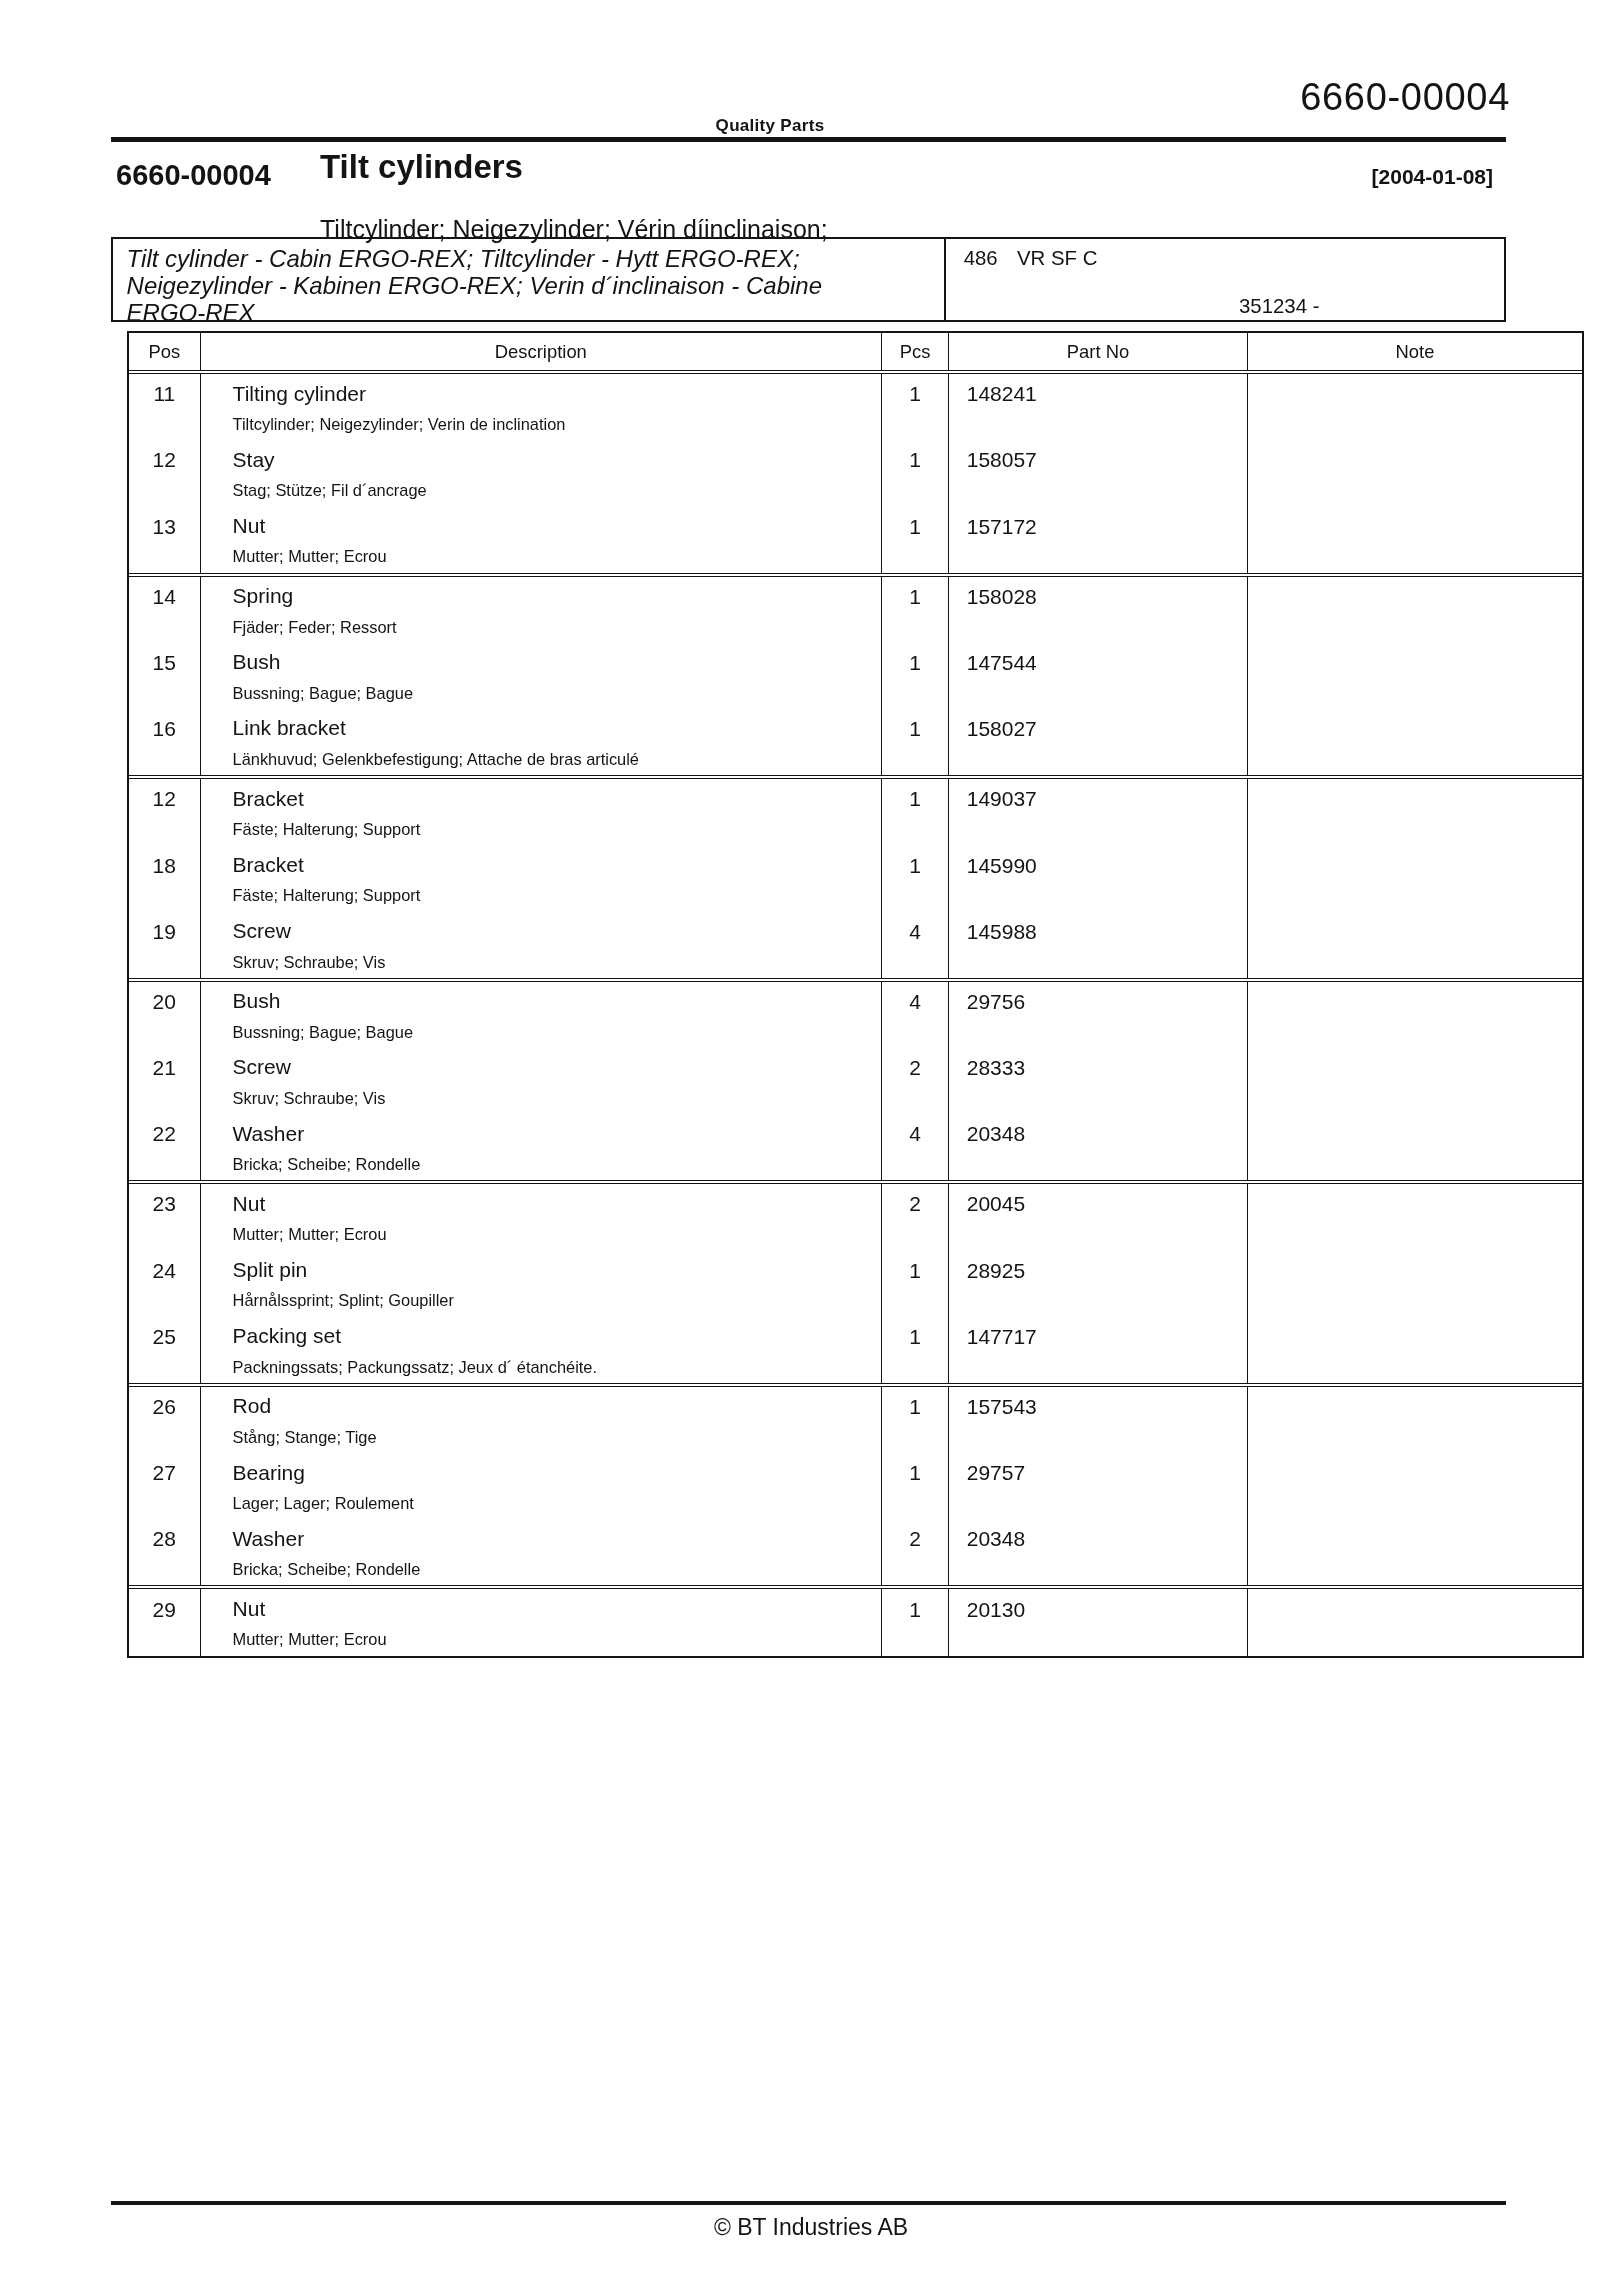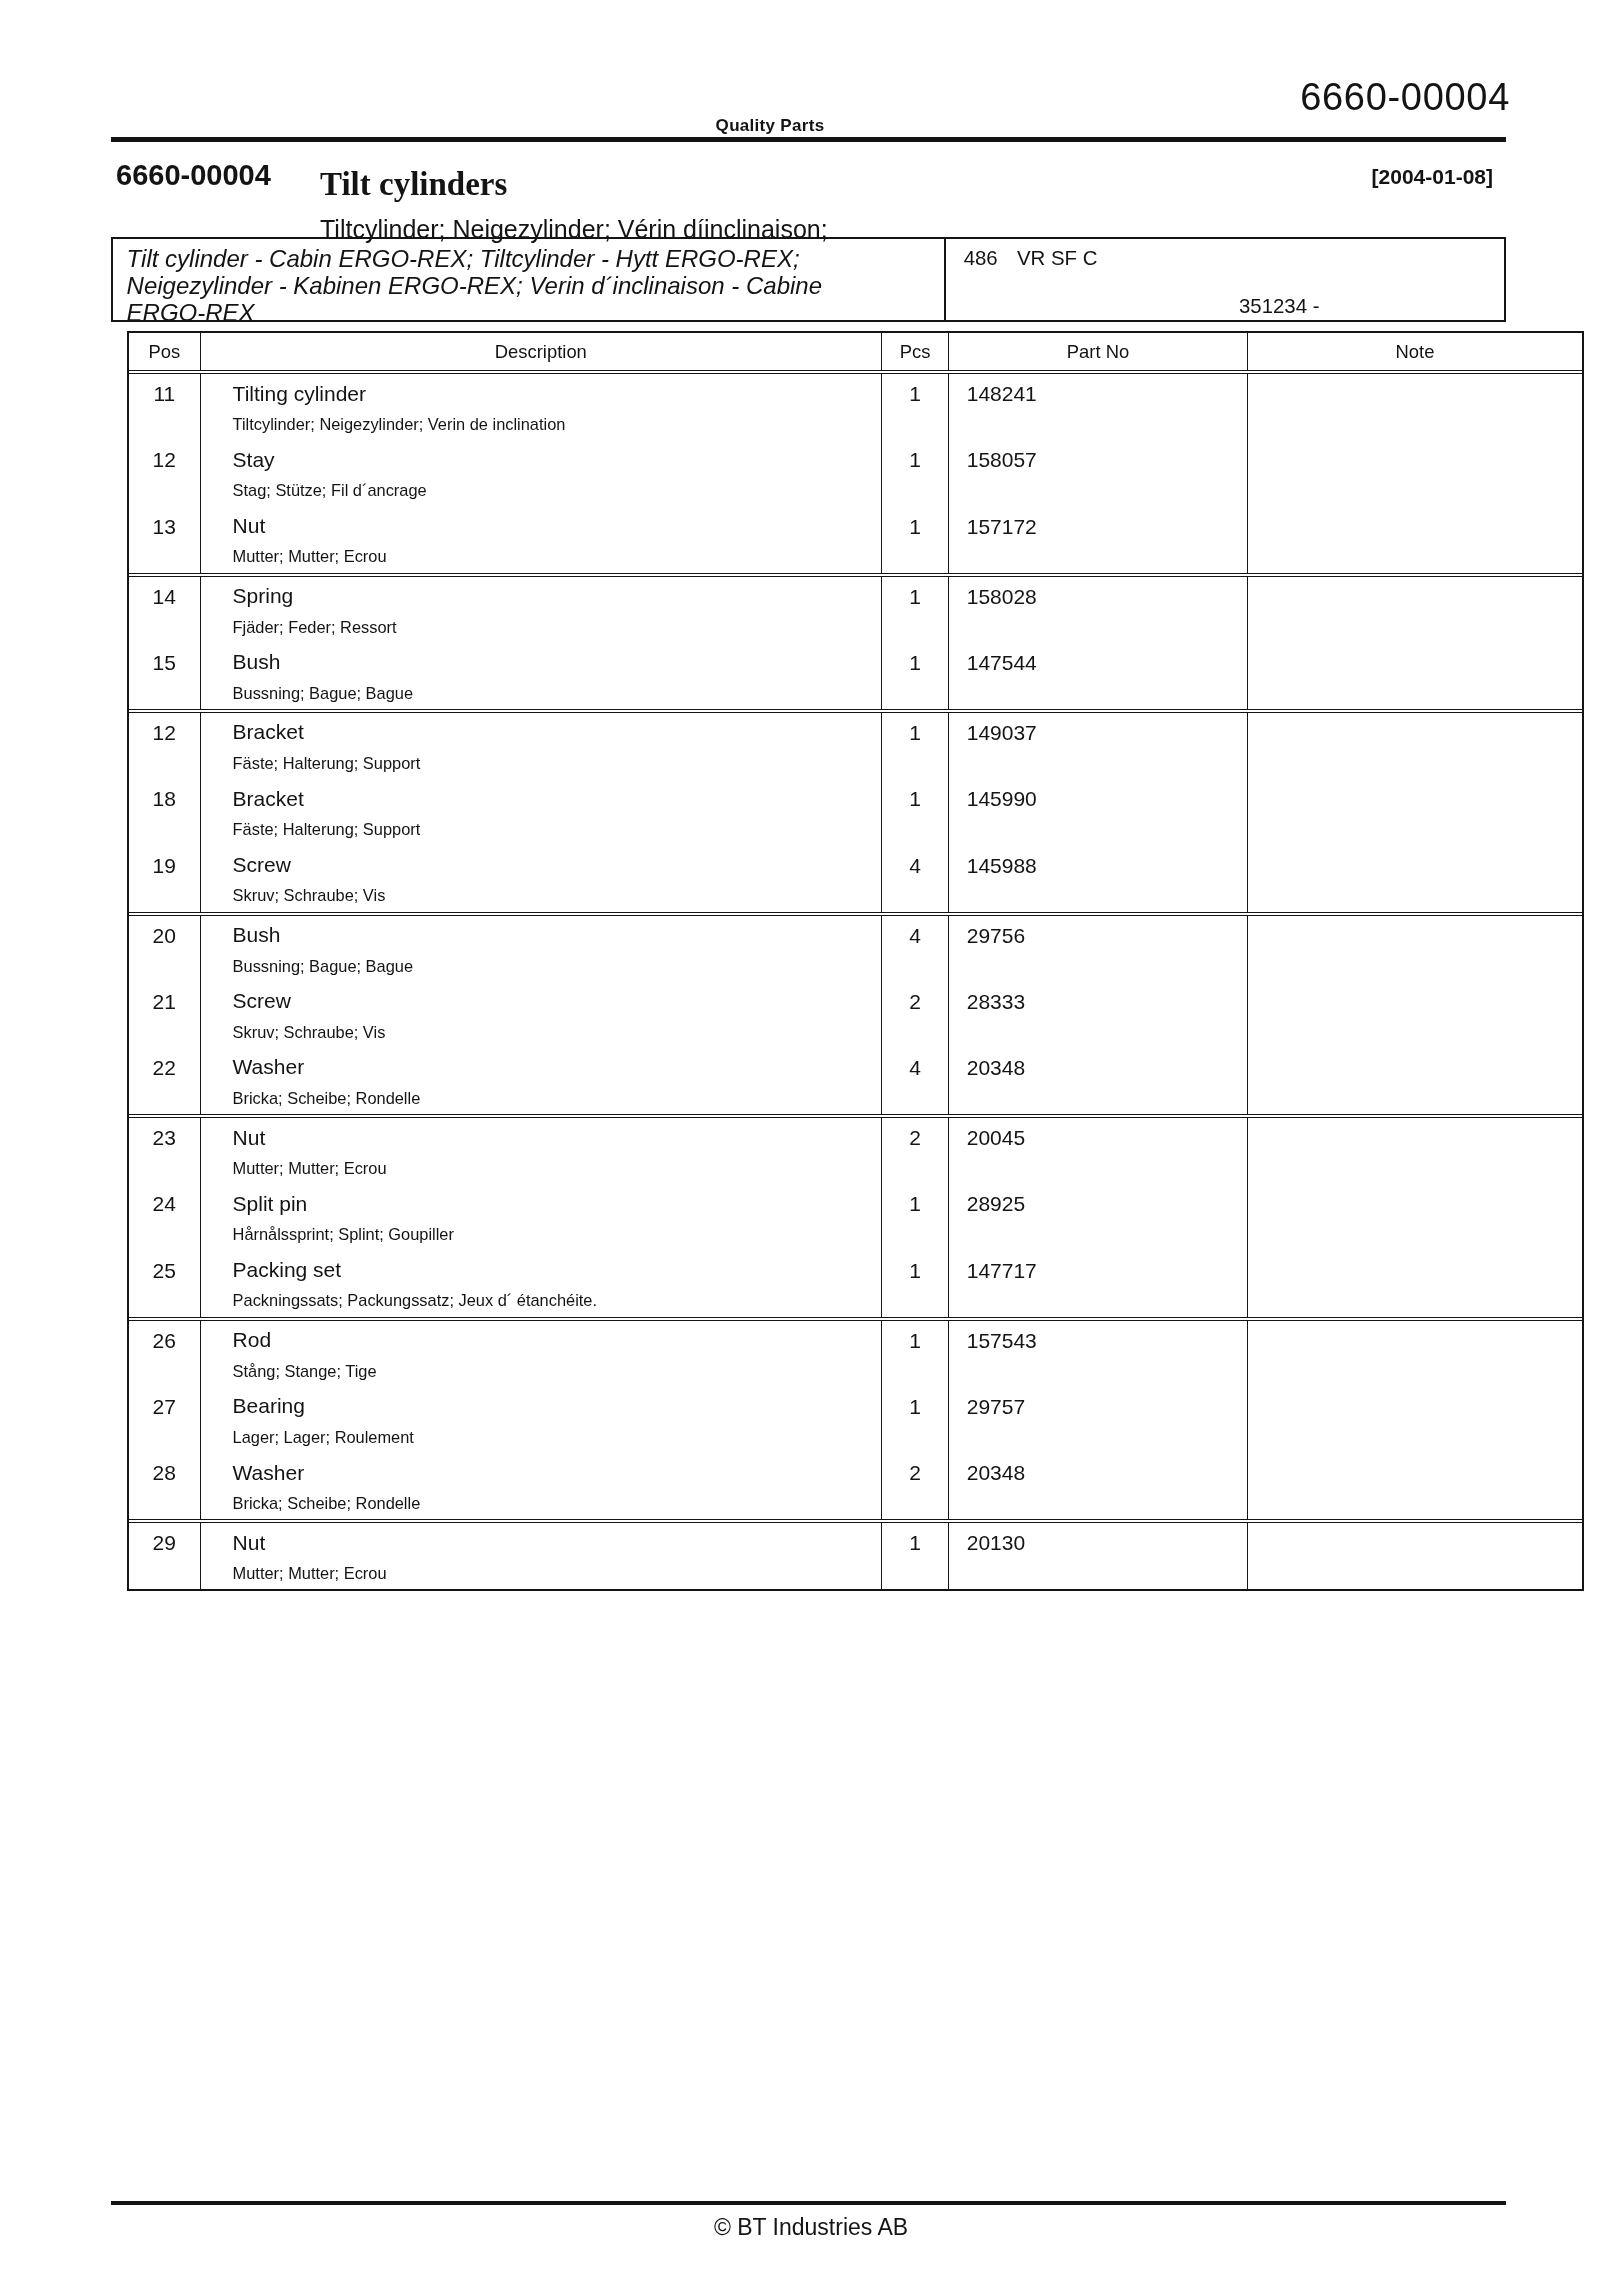--- a/index.html
+++ b/index.html
@@ -21,21 +21,21 @@
   .hdr-right {
     position: absolute; right: 112px; top: 76px;
     font-size: 38px; font-weight: 400; letter-spacing: 0.7px;
   }
   .rule { position: absolute; left: 111px; width: 1395px; background: #141414; }
   .top-rule { top: 137px; height: 4.8px; }
 
   
   .title-row { position: absolute; left: 0; right: 0; top: 0; }
   .doc-no   { position: absolute; left: 116px; top: 159px; font-size: 29px; font-weight: bold; }
-  .doc-title{ position: absolute; left: 320px; top: 166px; font-size: 33px; font-weight: bold; font-family: Liberation Serif, serif; }
+  .doc-title{ position: absolute; left: 320px; top: 148px; font-size: 33px; font-weight: bold; }
   .doc-date { position: absolute; right: 129px; top: 165px; font-size: 21px; font-weight: bold; }
   .subtitle { position: absolute; left: 320px; top: 194px; font-size: 25px; margin-top: 21px; }
 
   
   .info-box {
     position: absolute; left: 111px; top: 237px; width: 1395px; height: 85px;
     border: 2.7px solid #141414; box-sizing: border-box;
   }
   .info-left {
     position: absolute; left: 0; top: 0; bottom: 0; width: 833px;
@@ -167,20 +167,30 @@
           <tr>
     <td class="c-pos">15</td>
     <td class="c-desc">
       <div class="desc-title">Bush</div>
       <div class="desc-sub">Bussning; Bague; Bague</div>
     </td>
     <td class="c-pcs">1</td>
     <td class="c-part">147544</td>
     <td class="c-note"></td>
   </tr>
+          <tr>
+    <td class="c-pos">16</td>
+    <td class="c-desc">
+      <div class="desc-title">Link bracket</div>
+      <div class="desc-sub">Länkhuvud; Gelenkbefestigung; Attache de bras articulé</div>
+    </td>
+    <td class="c-pcs">1</td>
+    <td class="c-part">158027</td>
+    <td class="c-note"></td>
+  </tr>
         </tbody>
         <tbody class="group">
           <tr>
     <td class="c-pos">12</td>
     <td class="c-desc">
       <div class="desc-title">Bracket</div>
       <div class="desc-sub">Fäste; Halterung; Support</div>
     </td>
     <td class="c-pcs">1</td>
     <td class="c-part">149037</td>

